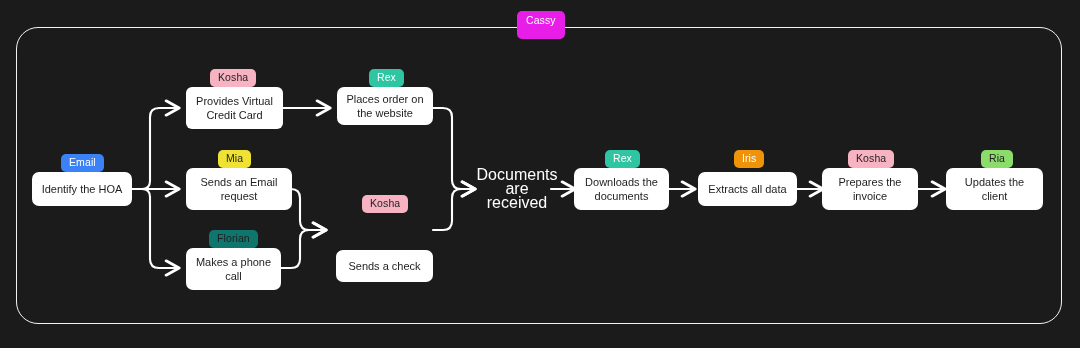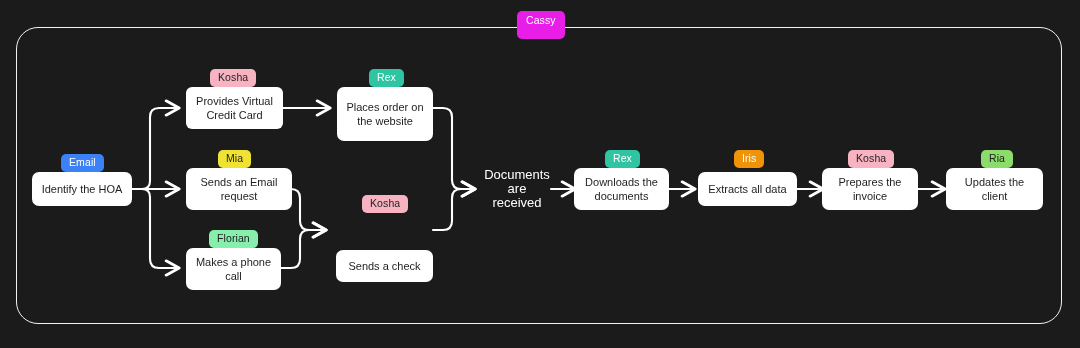--- a/index.html
+++ b/index.html
@@ -72,21 +72,21 @@
     justify-content: center;
     text-align: center;
     box-sizing: border-box;
     padding: 4px 8px;
     z-index: 4;
   }
   
   .textnode {
     position: absolute;
     color: #ffffff;
-    font-size: 13px;
+    font-size: 16px;
     line-height: 14px;
     display: flex;
     align-items: center;
     justify-content: center;
     text-align: center;
     box-sizing: border-box;
     z-index: 4;
     white-space: pre-line;
   }
 </style>
@@ -133,26 +133,26 @@
 
   <div class="badge frame-badge" style="left: 517px; top: 11px; background: rgb(232, 30, 232); color: rgb(255, 255, 255);">Cassy</div>
 
   <div class="badge" style="left: 61px; top: 154px; background: rgb(59, 130, 246); color: rgb(255, 255, 255);">Email</div>
   <div class="node" style="left:32px; top:172px; width:100px; height:34px;">Identify the HOA</div>
 
   <div class="badge" style="left: 210px; top: 69px; background: rgb(247, 179, 194); color: rgb(30, 30, 30);">Kosha</div>
   <div class="node" style="left:186px; top:87px; width:97px; height:42px;border-radius:6px;">Provides Virtual Credit Card</div>
 
   <div class="badge" style="left: 369px; top: 69px; background: rgb(47, 196, 162); color: rgb(255, 255, 255);">Rex</div>
-  <div class="node" style="left:337px; top:87px; width:96px; height:54px;">Places order on the website</div>
+  <div class="node" style="left:337px; top:87px; width:96px; height:38px;">Places order on the website</div>
 
   <div class="badge" style="left: 218px; top: 150px; background: rgb(240, 226, 51); color: rgb(30, 30, 30);">Mia</div>
   <div class="node" style="left:186px; top:168px; width:106px; height:42px;">Sends an Email request</div>
 
-  <div class="badge" style="left: 209px; top: 230px; background: #86efac; color: rgb(30, 30, 30);">Florian</div>
+  <div class="badge" style="left: 209px; top: 230px; background: #0f766e; color: rgb(30, 30, 30);">Florian</div>
   <div class="node" style="left:186px; top:248px; width:95px; height:42px;">Makes a phone call</div>
 
   <div class="badge" style="left: 362px; top: 195px; background: rgb(247, 179, 194); color: rgb(30, 30, 30);">Kosha</div>
   <div class="node" style="left:336px; top:214px; width:97px; height:32px;margin-top:36px;">Sends a check</div>
 
   <div class="textnode" style="left:482px; top:172px; width:70px; height:34px;">Documents are received</div>
 
   <div class="badge" style="left: 605px; top: 150px; background: rgb(47, 196, 162); color: rgb(255, 255, 255);">Rex</div>
   <div class="node" style="left:574px; top:168px; width:95px; height:42px;">Downloads the documents</div>
 

